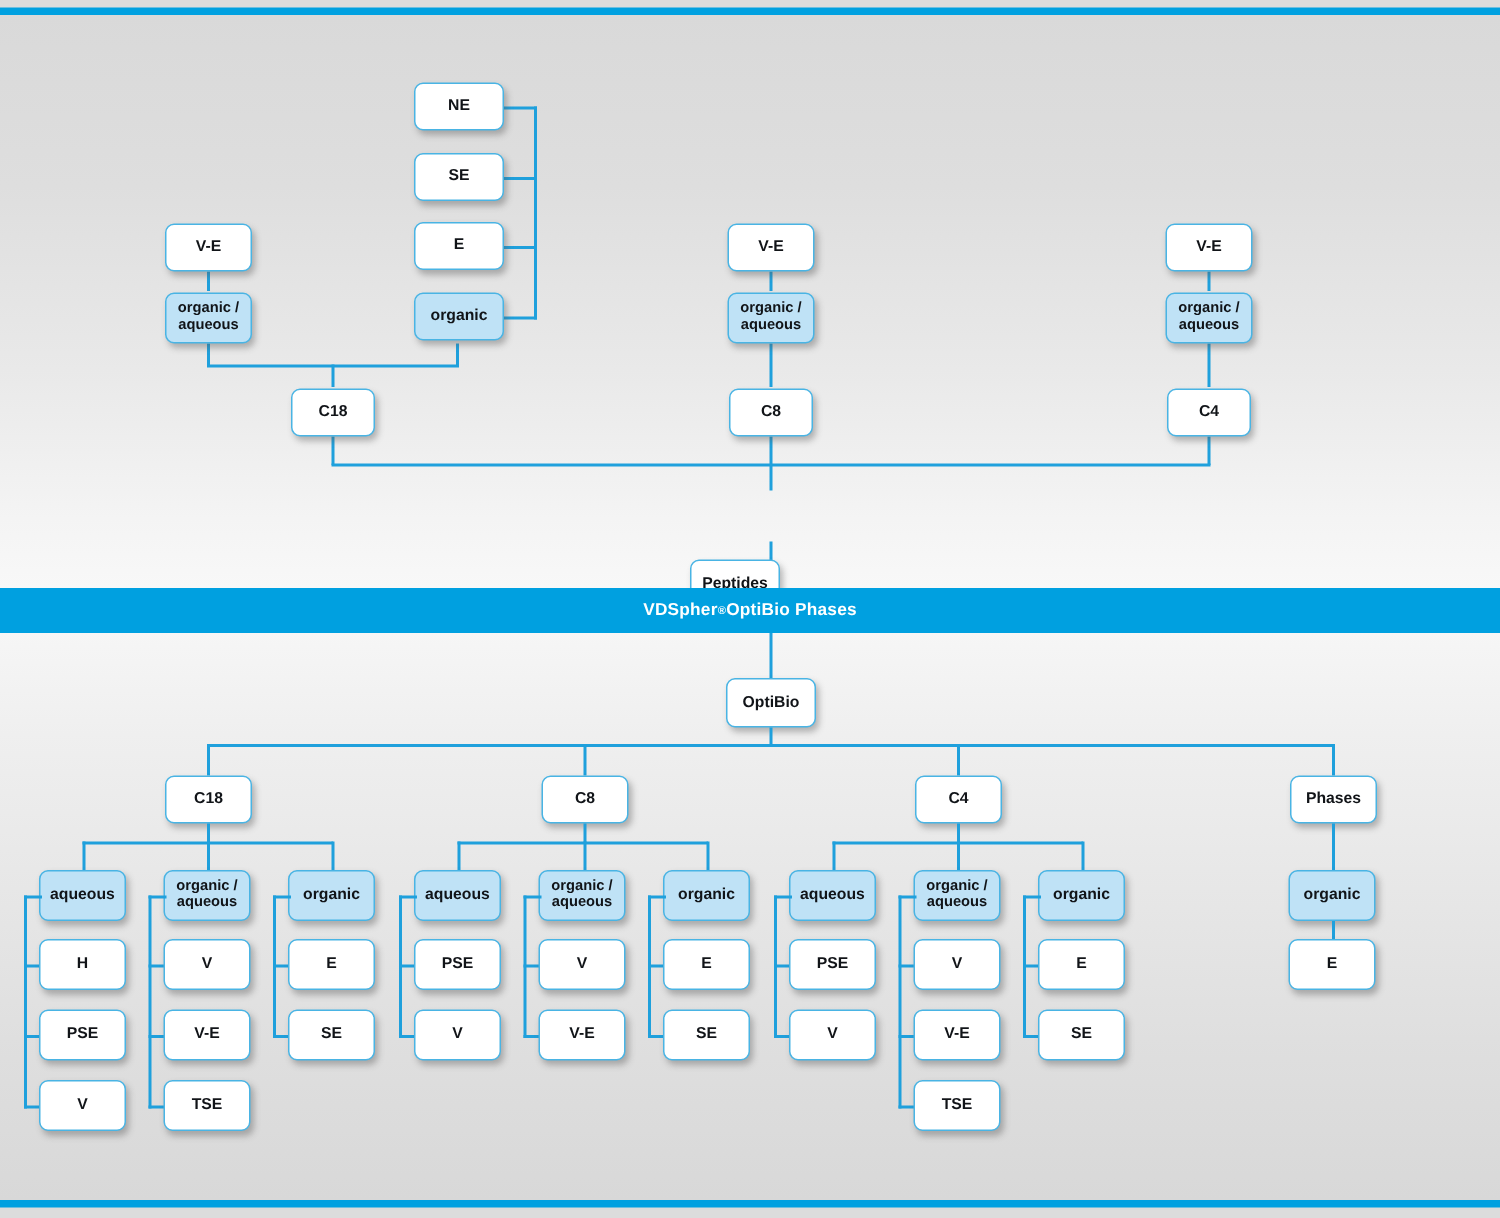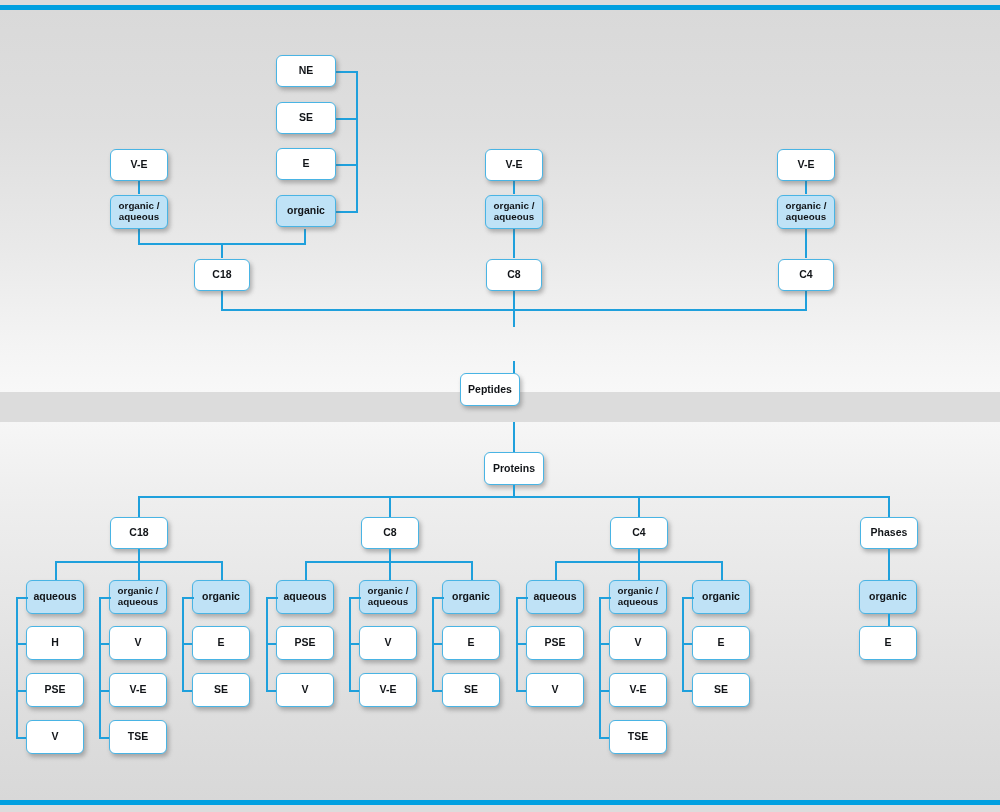--- a/index.html
+++ b/index.html
@@ -90,23 +90,28 @@
 aqueous</div>
   <div class="node" style="left:486px;top:259px;width:56px;height:32px;">C8</div>
 
   <div class="node" style="left:777px;top:149px;width:58px;height:32px;">V-E</div>
   <div class="node blue two" style="left:777px;top:195px;width:58px;height:34px;white-space:pre-line;">organic /
 aqueous</div>
   <div class="node" style="left:778px;top:259px;width:56px;height:32px;">C4</div>
 
   <div class="node" style="left:460px;top:328px;width:60px;height:33px;margin-top:45px;">Peptides</div>
 
+  <div class="banner">
+    <span>VDSpher</span>
+      <sup>®</sup>
+      <span> OptiBio Phases</span>
+  </div>
 
   <div class="ln lnv" style="left:513px;top:422px;height:30px;"></div>
-  <div class="node" style="left:484px;top:452px;width:60px;height:33px;">Proteins</div>
+  <div class="node" style="left:484px;top:452px;width:60px;height:33px;">OptiBio</div>
 
   <div class="ln lnv" style="left:513px;top:485px;height:12px;"></div>
   <div class="ln lnh" style="left:138px;top:496px;width:752px;"></div>
   <div class="ln lnv" style="left:138px;top:496px;height:21px;"></div>
   <div class="ln lnv" style="left:389px;top:496px;height:21px;"></div>
   <div class="ln lnv" style="left:638px;top:496px;height:21px;"></div>
   <div class="ln lnv" style="left:888px;top:496px;height:21px;"></div>
 
   <div class="node" style="left:110px;top:517px;width:58px;height:32px;">C18</div>
   <div class="node" style="left:361px;top:517px;width:58px;height:32px;">C8</div>

